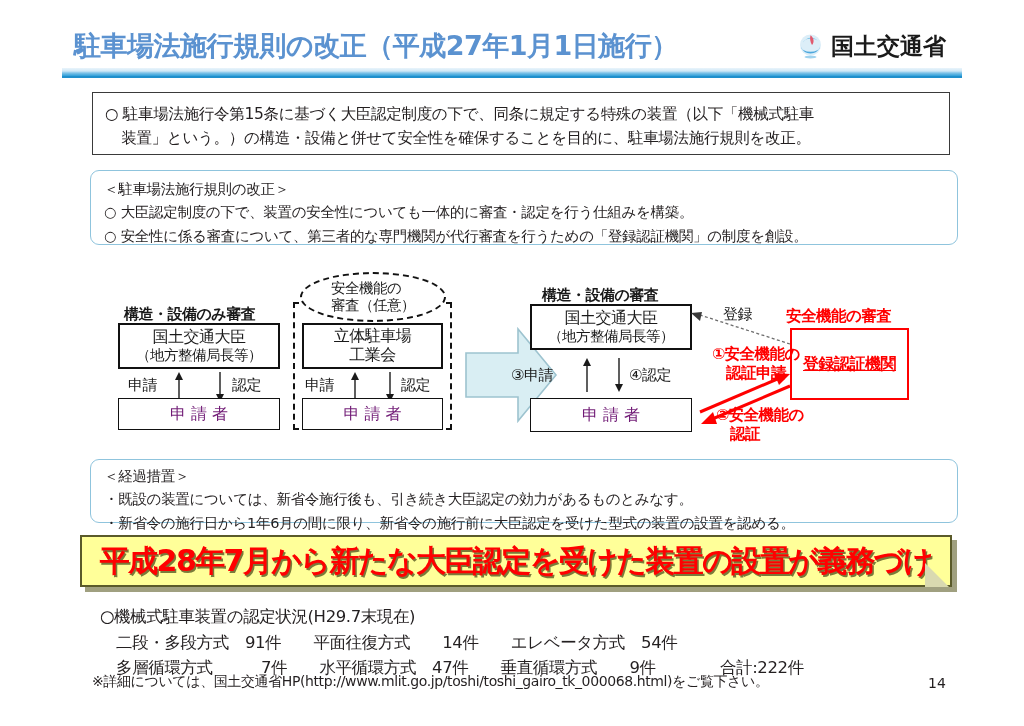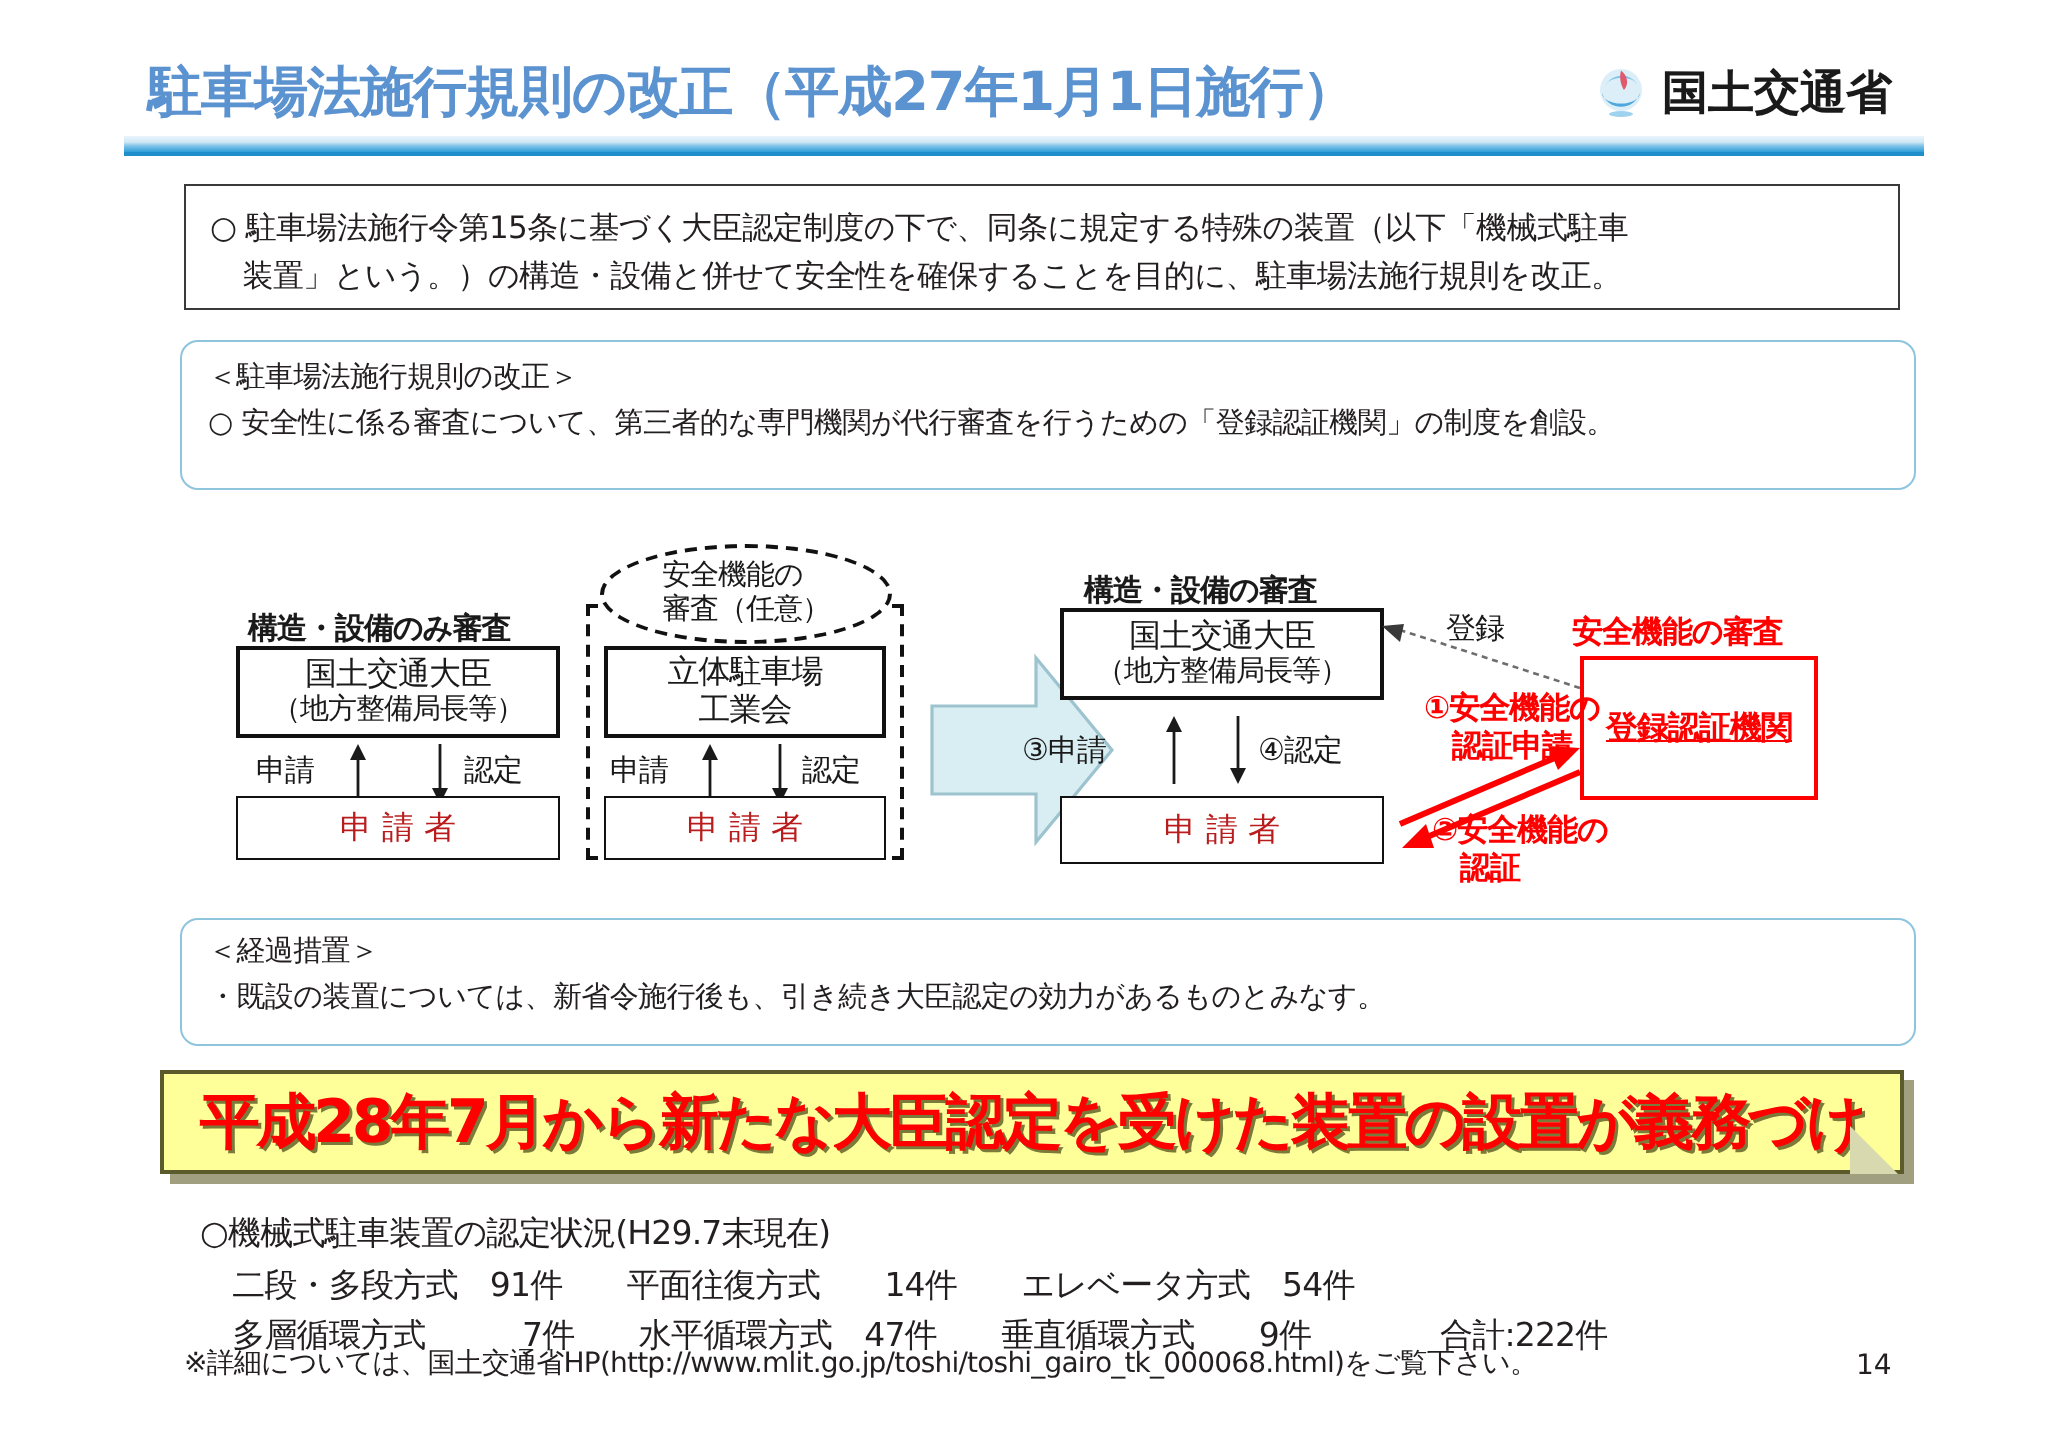--- a/index.html
+++ b/index.html
@@ -83,21 +83,21 @@
     color:#1a1a1a;
   }
   .dboxB{
     position:absolute;
     border:1.8px solid #111;
     background:#fff;
     box-sizing:border-box;
     display:flex;align-items:center;justify-content:center;
     text-align:center;
     font-size:16px;letter-spacing:5px;
-    color:#b91c1c;
+    color:#701a75;
     text-indent:5px;
   }
   .dlabel{
     position:absolute;
     font-size:15px;letter-spacing:-0.5px;color:#1a1a1a;
     white-space:nowrap;font-weight:bold;
   }
   .dlabel-n{
     position:absolute;
     font-size:15px;letter-spacing:-0.5px;color:#1a1a1a;
@@ -203,20 +203,21 @@
   <div class="box-plain" style="left:92px;top:92px;width:858px;height:63px;">
     <div class="ptxt" style="padding:9px 10px 0 12px;">
       <span class="hang">○ 駐車場法施行令第15条に基づく大臣認定制度の下で、同条に規定する特殊の装置（以下「機械式駐車</span>
       <span style="display:block;padding-left:1.05em;">装置」という。）の構造・設備と併せて安全性を確保することを目的に、駐車場法施行規則を改正。</span>
     </div>
   </div>
 
   <div class="box-round" style="left:90px;top:170px;width:868px;height:75px;">
     <div class="ptxt-sm" style="padding:7px 10px 0 13px;">
       <span style="display:block;">＜駐車場法施行規則の改正＞</span>
+      <span class="hang">○ 大臣認定制度の下で、装置の安全性についても一体的に審査・認定を行う仕組みを構築。</span>
       <span class="hang">○ 安全性に係る審査について、第三者的な専門機関が代行審査を行うための「登録認証機関」の制度を創設。</span>
     </div>
   </div>
 
   <div class="dlabel" style="left:124px;top:305px;">構造・設備のみ審査</div>
 
   <div class="dboxA" style="left:118px;top:323px;width:162px;height:46px;">
     <div>
       <span style="display:block;">国土交通大臣</span>
       <span style="display:block;font-size:14.5px;">（地方整備局長等）</span>
@@ -325,20 +326,21 @@
 
   <div class="redtxt" style="left:712px;top:345px;">
     <span style="display:block;">①安全機能の</span>
     <span style="display:block;padding-left:14px;">認証申請</span>
   </div>
 
   <div class="box-round" style="left:90px;top:459px;width:868px;height:64px;">
     <div class="ptxt-sm" style="padding:5px 10px 0 13px;">
       <span style="display:block;">＜経過措置＞</span>
       <span style="display:block;">・既設の装置については、新省令施行後も、引き続き大臣認定の効力があるものとみなす。</span>
+      <span style="display:block;">・新省令の施行日から1年6月の間に限り、新省令の施行前に大臣認定を受けた型式の装置の設置を認める。</span>
     </div>
   </div>
 
   <div class="banner-shadow"></div>
   <div class="banner" style="z-index:2;">
     <span class="banner-txt">平成28年7月から新たな大臣認定を受けた装置の設置が義務づけ</span>
   </div>
   <div class="fold"></div>
 
   <div class="stats">

